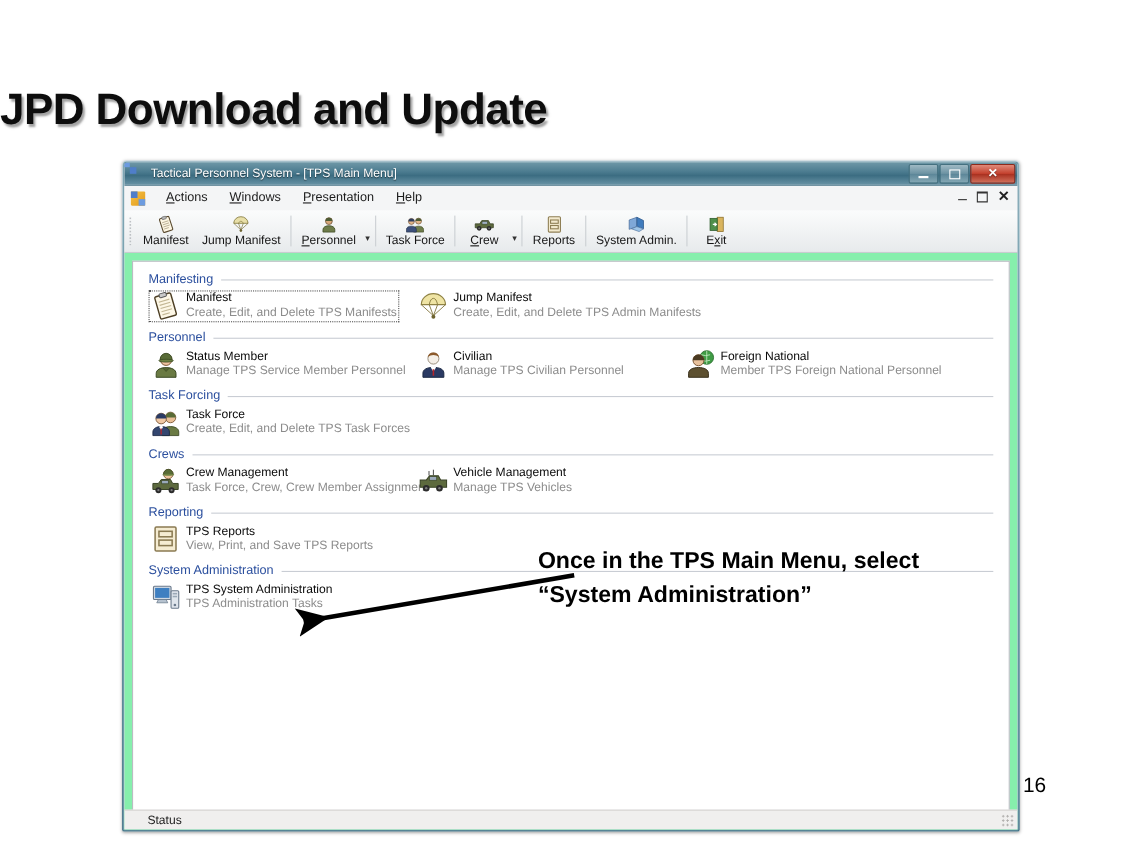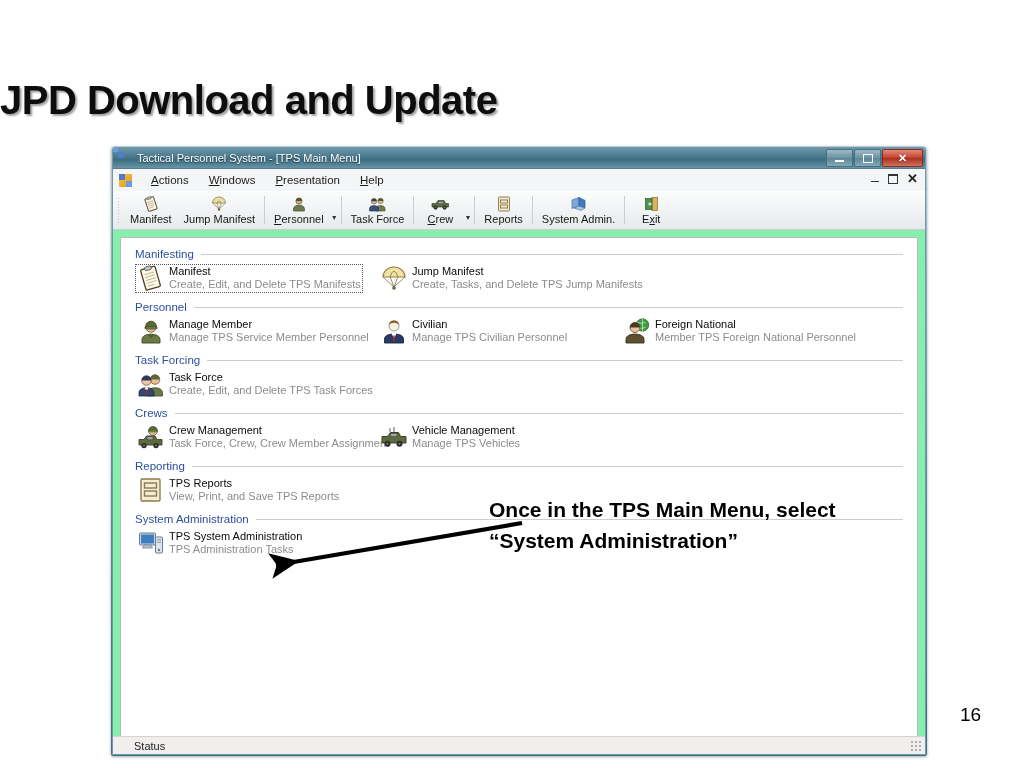--- a/index.html
+++ b/index.html
@@ -24,21 +24,21 @@
     font-weight: bold;
     color: #0d0d0d;
     letter-spacing: -0.5px;
     text-shadow: 2px 2px 2px rgba(130,130,130,0.75);
     white-space: nowrap;
   }
 
   
   #page-number {
     position: absolute;
-    left: 960px; top: 704px;
+    left: 930px; top: 704px;
     font-size: 19px;
     color: #000;
   }
 
   
   #app-window {
     position: absolute;
     left: 111px; top: 146px;
     width: 816px; height: 610px;
     box-sizing: border-box;
@@ -524,42 +524,42 @@
               <span class="entry-icon">
                 <svg width="26" height="26" viewBox="0 0 26 26">
                     <path d="M2 12 A11 10 0 0 1 24 12 Z" fill="#efe4a4" stroke="#8f8244" stroke-width="1.1"></path>
                     <path d="M9.2 12 A4.2 10 0 0 1 16.8 12" fill="none" stroke="#8f8244" stroke-width=".9"></path>
                     <path d="M2 12 L13 22 M24 12 L13 22 M9.2 12 L13 22 M16.8 12 L13 22" stroke="#7e7239" stroke-width=".8" fill="none"></path>
                     <circle cx="13" cy="23" r="1.8" fill="#6f6430"></circle>
                   </svg>
               </span>
               <span class="entry-text">
                 <span class="entry-title">Jump Manifest</span>
-                <span class="entry-desc">Create, Tasks, and Delete TPS Jump Manifests</span>
+                <span class="entry-desc">Create, Edit, and Delete TPS Admin Manifests</span>
               </span>
             </div>
           </div>
 
           <div class="section-header">
             <span class="sh-label">Personnel</span>
             <span class="sh-line"></span>
           </div>
           <div class="item-row">
             <div class="menu-entry col-1">
               <span class="entry-icon">
                 <svg width="26" height="26" viewBox="0 0 26 26">
                     <circle cx="13" cy="9" r="5.2" fill="#f0c3a0" stroke="#7a5636" stroke-width=".9"></circle>
                     <path d="M13 3.2a5.4 5.4 0 0 1 5.4 5.4 c0 .6-.2 1-.6 1H8.2c-.4 0-.6-.4-.6-1A5.4 5.4 0 0 1 13 3.2z" fill="#586b36" stroke="#3b4a23" stroke-width=".8"></path>
                     <ellipse cx="13" cy="9.9" rx="6.6" ry="1.3" fill="#6d8141" stroke="#3b4a23" stroke-width=".7"></ellipse>
                     <path d="M4 25 v-3.4 c0-3.6 4-5.4 9-5.4 s9 1.8 9 5.4 V25z" fill="#6a7a43" stroke="#3b4a23" stroke-width=".9"></path>
                     <path d="M10 16.5 l3 3.2 l3-3.2" fill="#556433" stroke="#3b4a23" stroke-width=".6"></path>
                   </svg>
               </span>
               <span class="entry-text">
-                <span class="entry-title">Manage Member</span>
+                <span class="entry-title">Status Member</span>
                 <span class="entry-desc">Manage TPS Service Member Personnel</span>
               </span>
             </div>
             <div class="menu-entry col-2" style="margin-left:15px">
               <span class="entry-icon">
                 <svg width="26" height="26" viewBox="0 0 26 26">
                     <circle cx="13" cy="8" r="5" fill="#f5f0e8" stroke="#9a8f7e" stroke-width=".9"></circle>
                     <path d="M13 2.5a5.2 5.2 0 0 1 5.2 4.3 c-1.6-1.4-3.4-2.1-5.2-2.1s-3.6 .7-5.2 2.1A5.2 5.2 0 0 1 13 2.5z" fill="#8c5a2b"></path>
                     <path d="M3.5 25v-3.8c0-3.3 3.6-5.2 9.5-5.2s9.5 1.9 9.5 5.2V25z" fill="#2a3a63" stroke="#1b2844" stroke-width=".9"></path>
                     <path d="M10.5 15.8 L13 20 L15.5 15.8 L13 14.6z" fill="#ffffff"></path>

